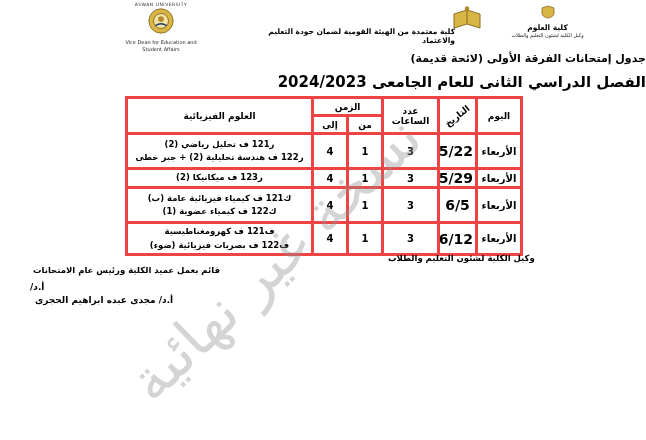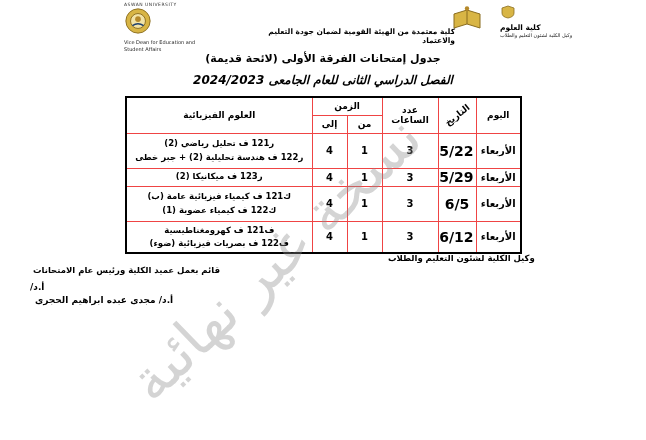--- a/index.html
+++ b/index.html
@@ -3,38 +3,38 @@
 <meta charset="utf-8">
 <style>
   * { margin:0; padding:0; box-sizing:border-box; }
   body {
     width:646px; height:440px; position:relative; overflow:hidden;
     background:#ffffff; font-family:"DejaVu Sans", sans-serif; color:#000;
   }
   .abs { position:absolute; }
 
   
-  .logo-block { text-align:left; }
+  .logo-block { text-align:center; }
   .uni-name   { font-size:4.5px; letter-spacing:0.5px; color:#333; }
   .left-cap   { font-size:5px; line-height:1.3; color:#222; }
   .college-name { font-size:7.5px; font-weight:bold; }
   .college-cap  { font-size:5px; color:#222; }
   .accred { font-size:7.5px; font-weight:bold; direction:rtl; }
 
-  .doc-title   { left:0; width:646px; text-align:center; font-weight:bold; direction:rtl; }
+  .doc-title   { left:0; width:646px; font-weight:bold; direction:rtl; }
   .title-main  { top:52px; font-size:11px; }
-  .title-sub   { top:73px; font-size:12px;font-style:italic; }
+  .title-sub   { top:73px; font-size:15px; }
 
   
   table.sched {
     border-collapse:collapse; direction:rtl; table-layout:fixed;
     border:2px solid #000;
   }
   table.sched th, table.sched td {
-    border:1px solid #ef4444; text-align:center; vertical-align:middle;
+    border:3px solid #ef4444; text-align:center; vertical-align:middle;
     font-weight:bold; padding:0 2px; overflow:hidden;
   }
   table.sched th { font-size:9px; }
   td.num  { font-size:10px; }
   td.day  { font-size:10px; }
   td.date { font-size:14px; }
   td.subject { font-size:8.5px; line-height:1.55; }
   th.date-hdr span { display:inline-block; transform:rotate(-38deg); }
   th.subject-hdr { font-size:9.5px; }
 

